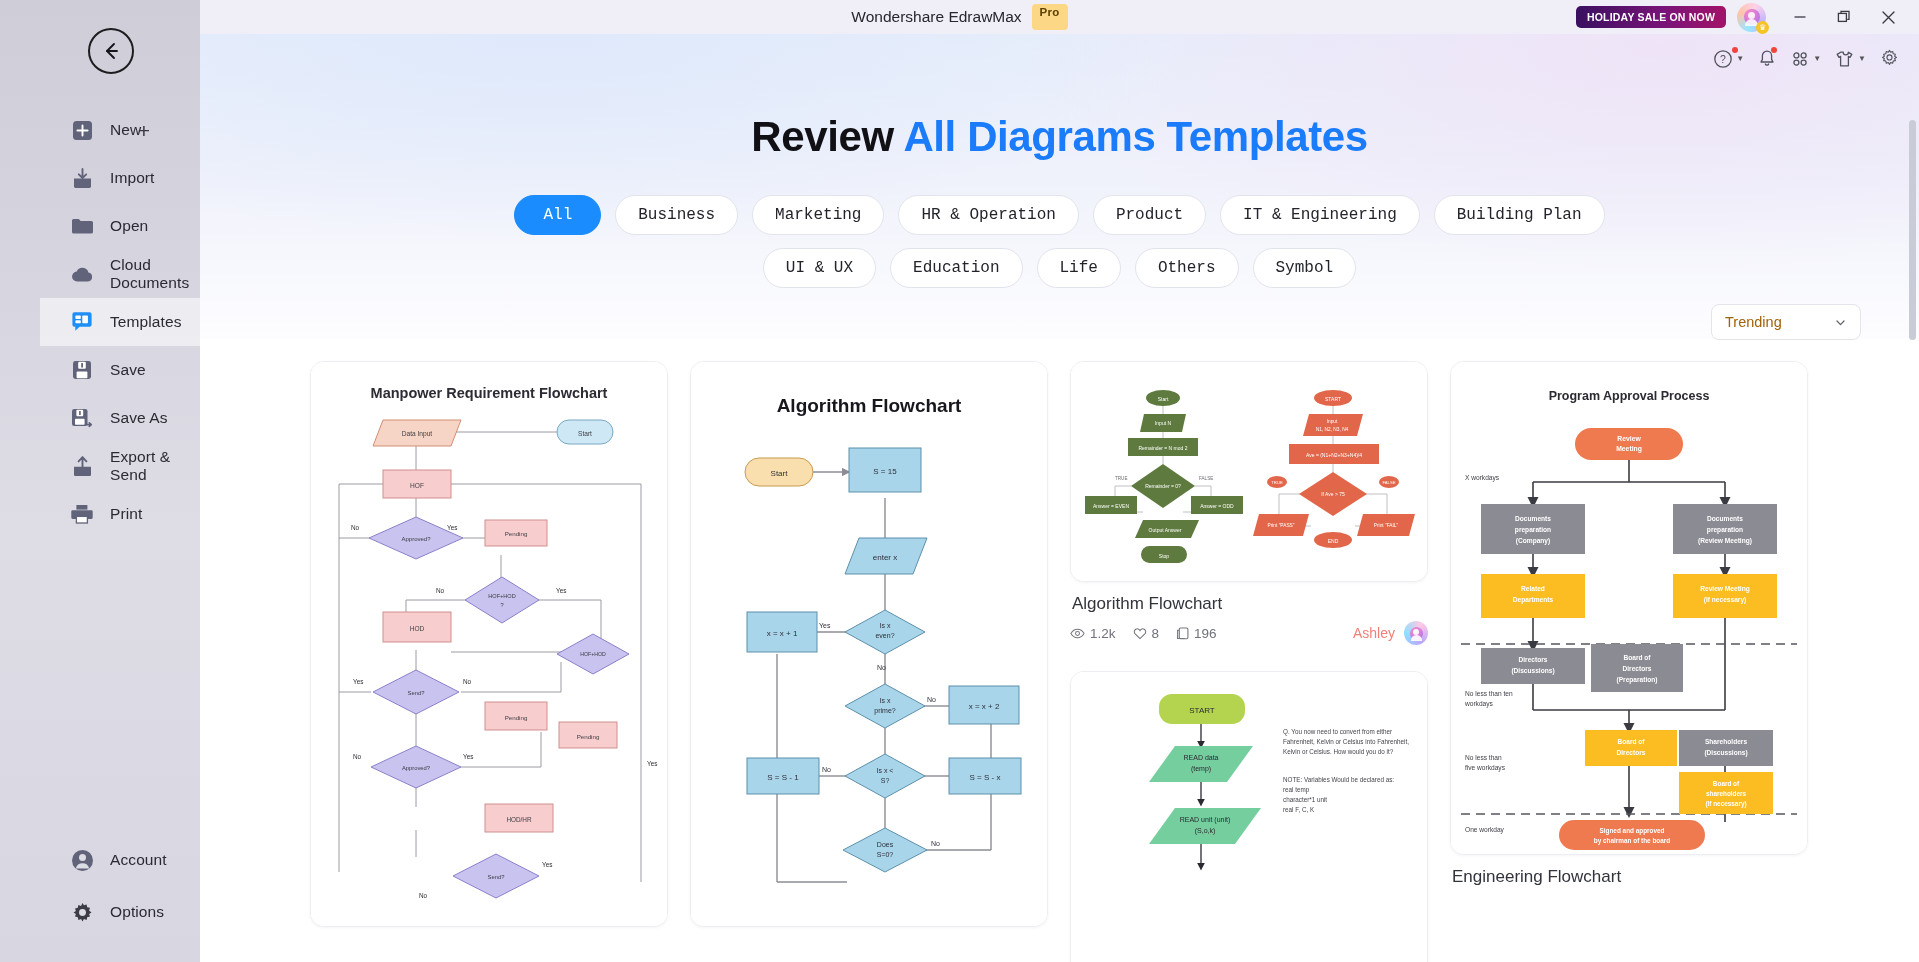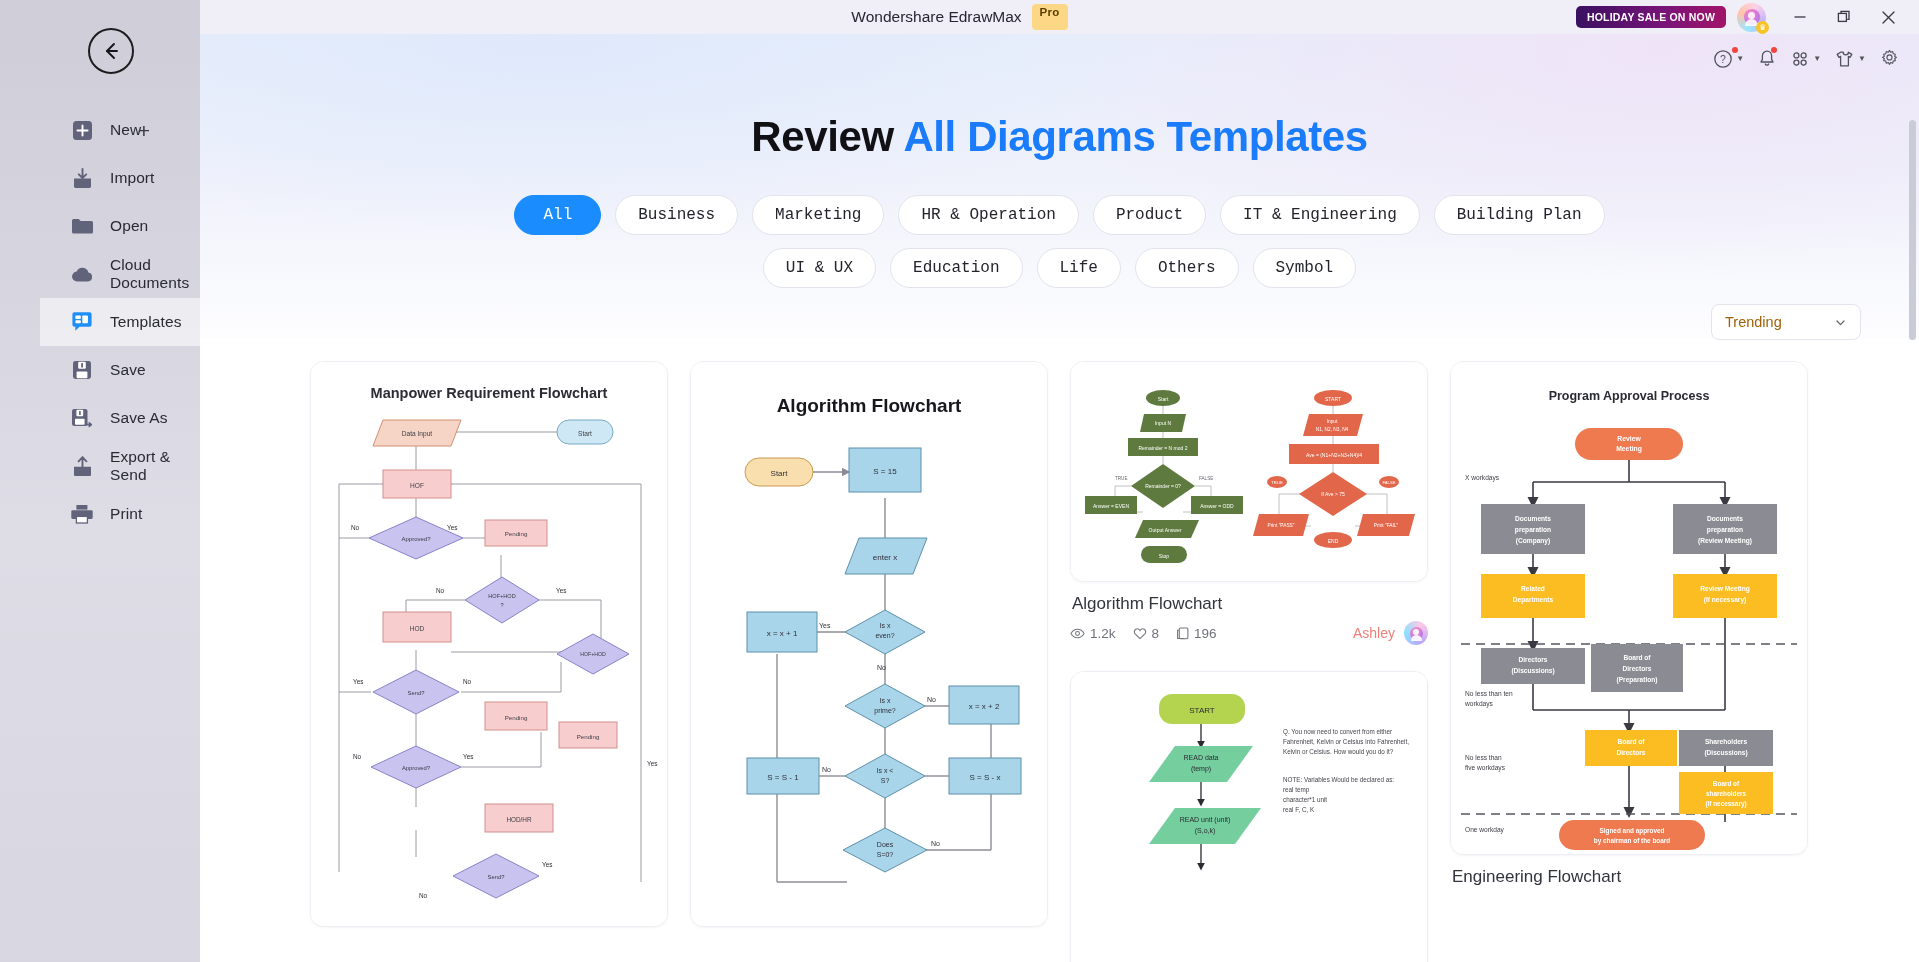--- a/index.html
+++ b/index.html
@@ -294,20 +294,41 @@
           <svg width="22" height="20" viewBox="0 0 22 20">
             <rect x="5.4" y="1" width="11" height="4.6" fill="#60637a"></rect>
             <path d="M1.6 6.2h18.8a1.3 1.3 0 0 1 1.3 1.3v6.1a1.3 1.3 0 0 1-1.3 1.3H1.6A1.3 1.3 0 0 1 .3 13.6V7.5A1.3 1.3 0 0 1 1.6 6.2z" fill="#60637a"></path>
             <rect x="5.4" y="12.4" width="11" height="6.6" fill="#fff" stroke="#60637a" stroke-width="1.3"></rect>
           </svg>
         </span>
         <span class="nav-label">Print</span>
       </div>
     </div>
 
+    <div class="nav-bottom">
+      <div class="nav-item">
+        <span class="nav-ico">
+          <svg width="23" height="23" viewBox="0 0 23 23">
+            <circle cx="11.5" cy="11.5" r="10.5" fill="#60637a"></circle>
+            <circle cx="11.5" cy="8.6" r="3.5" fill="#dcdce4"></circle>
+            <path d="M4.8 19.5a6.9 6.9 0 0 1 13.4 0z" fill="#dcdce4"></path>
+          </svg>
+        </span>
+        <span class="nav-label">Account</span>
+      </div>
+      <div class="nav-item">
+        <span class="nav-ico">
+          <svg width="23" height="23" viewBox="0 0 24 24">
+            <path fill="#3b3c46" d="M12 0l1.5 2.5 2.8-.9.6 2.9 2.9.6-.9 2.8L21.4 10l-2.5 1.5.9 2.8-2.9.6-.6 2.9-2.8-.9L12 19.4l-1.5-2.5-2.8.9-.6-2.9-2.9-.6.9-2.8L2.6 10l2.5-1.5-.9-2.8 2.9-.6.6-2.9 2.8.9z" transform="translate(0,2) scale(1)"></path>
+            <circle cx="12" cy="12" r="3.6" fill="#dcdce4"></circle>
+          </svg>
+        </span>
+        <span class="nav-label">Options</span>
+      </div>
+    </div>
   </aside>
 
   <main class="main">
 
     <div class="titlebar">
       <span class="title-text">Wondershare EdrawMax</span>
       <span class="pro-badge">Pro</span>
 
       <div class="tb-right">
         <div class="sale-pill">HOLIDAY SALE ON NOW</div>

